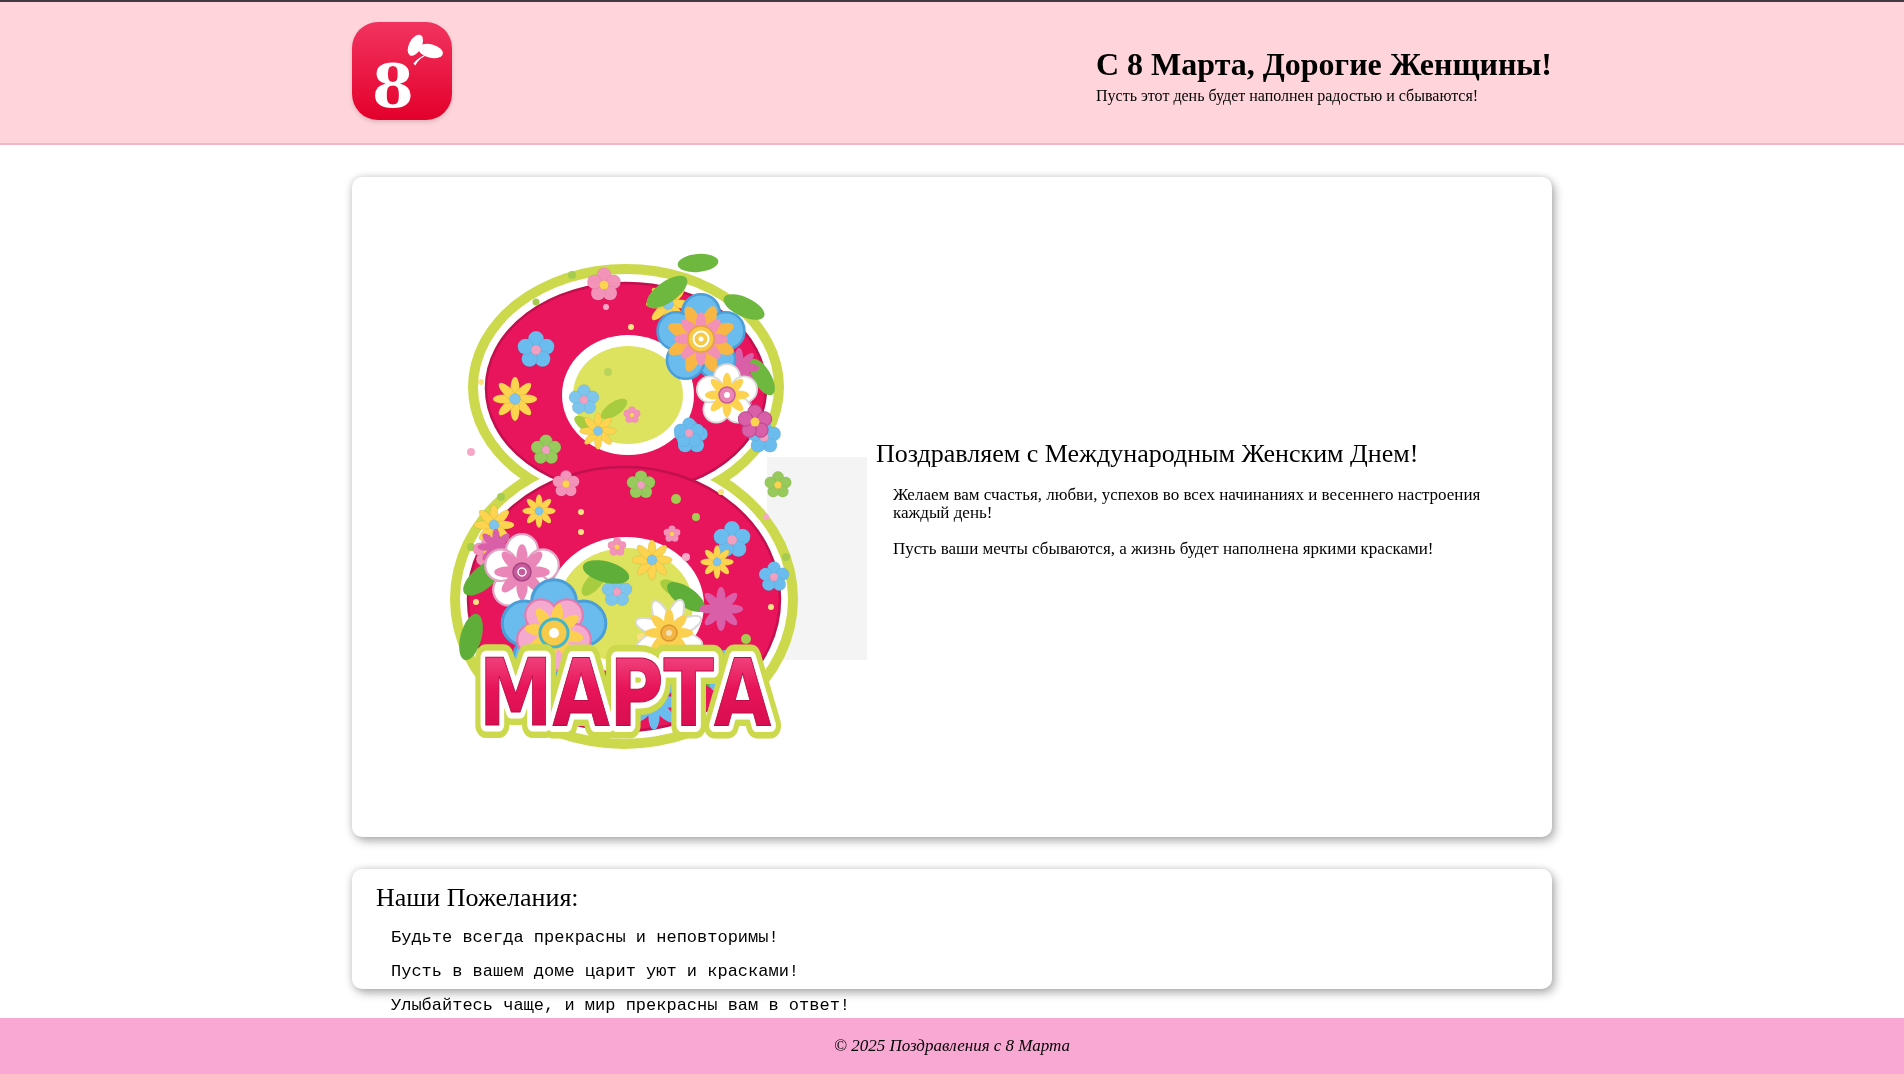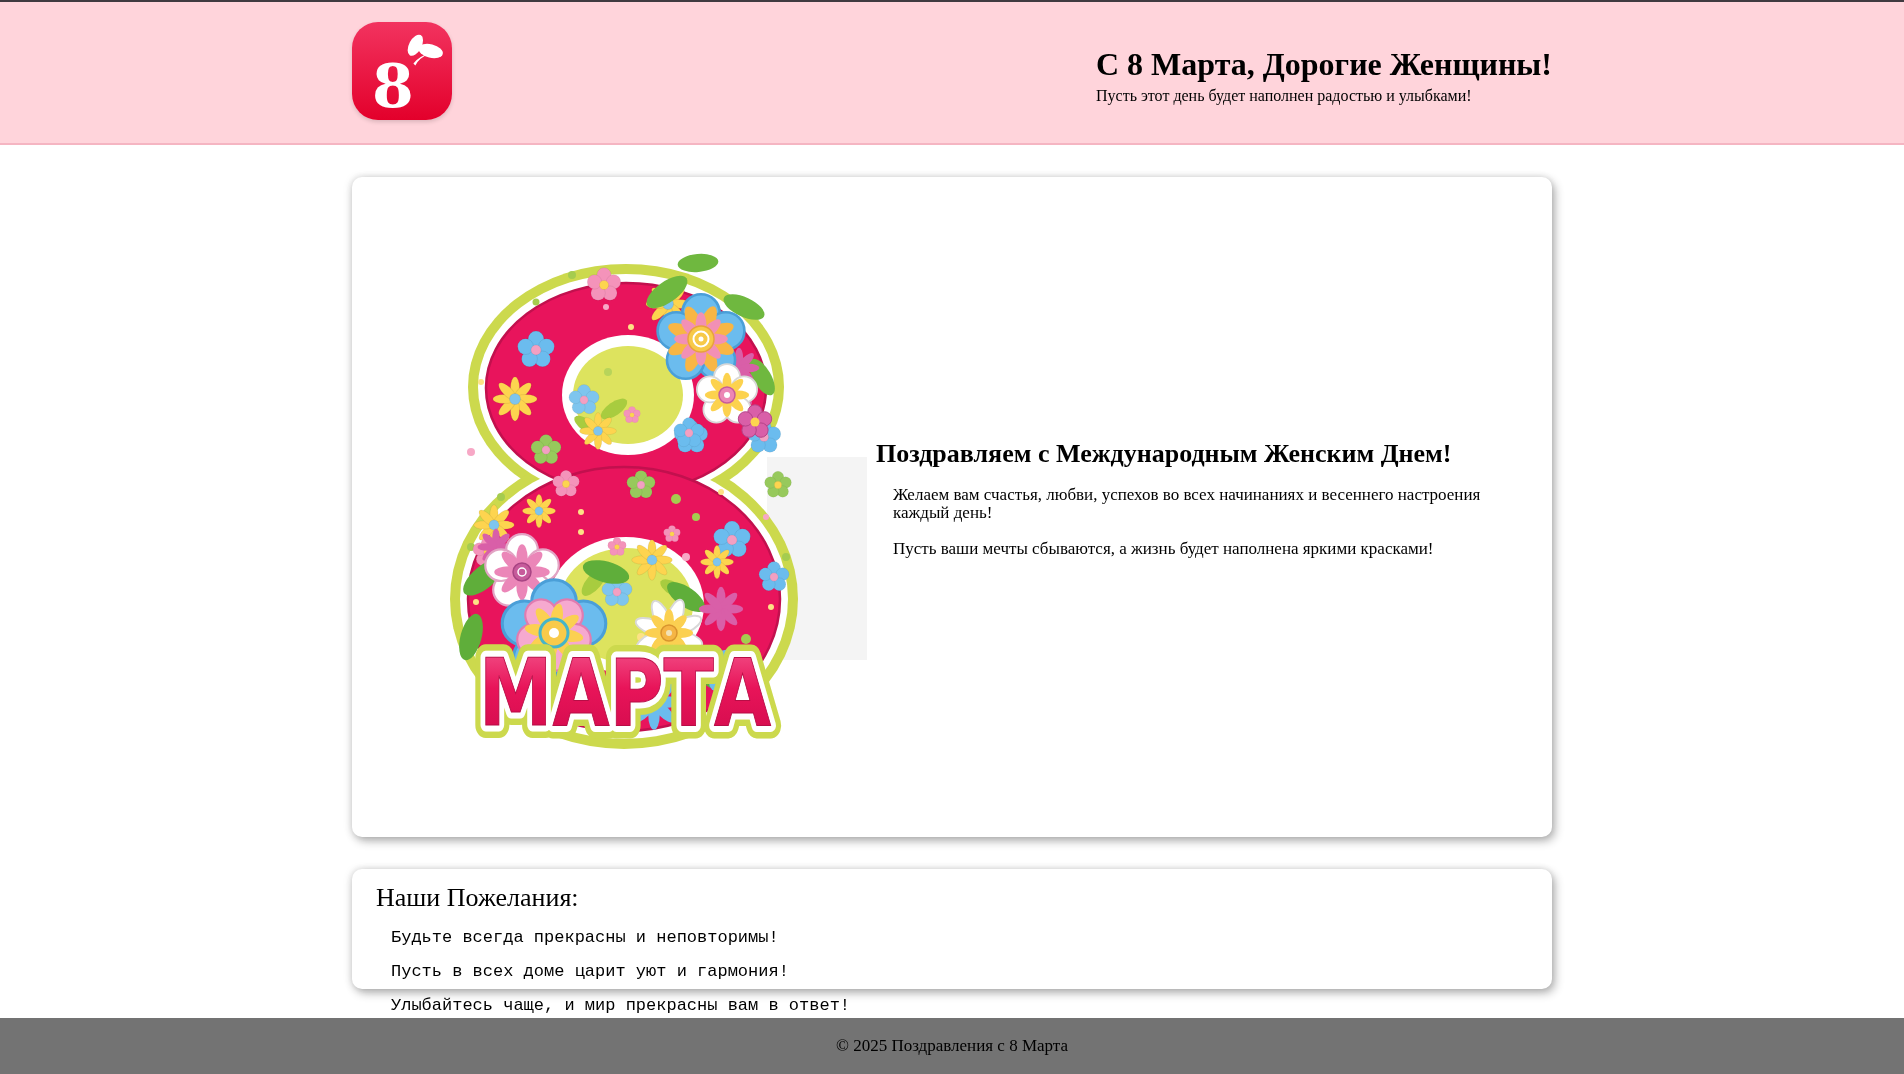--- a/index.html
+++ b/index.html
@@ -31,29 +31,30 @@
   .card{
     width:1200px;margin:0 auto;background:#fff;border-radius:10px;
     box-shadow:3px 4px 10px rgba(0,0,0,0.30), -2px 0 8px rgba(0,0,0,0.08), 0 -1px 6px rgba(0,0,0,0.05);
     box-sizing:border-box;
   }
   .main-card{height:660px;margin-bottom:32px;}
   .main-card-content{display:flex;align-items:center;height:100%;padding:0 24px;box-sizing:border-box;}
   .art-column{width:500px;height:520px;flex:none;}
   .art-column svg{display:block;width:500px;height:520px;}
   .text-column{flex:1;padding-right:24px;}
-  .text-column h2{margin:0 0 5px;font-size:26px;line-height:1.15;font-weight:bold;}
+  .text-column h2{margin:0 0 5px;font-size:26px;line-height:1.15;font-weight:normal;}
   .text-column p{margin:17px;font-size:17px;line-height:1.08;}
   .wishes-card{height:120px;padding:15px 24px;}
   .wishes-card h2{margin:0 0 7px;font-size:26px;line-height:1.1;font-weight:normal;}
   .wishes-card p{margin:15px;font-size:17px;line-height:1.12;font-family:Liberation Mono, monospace;}
   
   .site-footer{
-    height:56px;background:#737373;display:flex;align-items:center;justify-content:center;
+    height:56px;background:#f9a8d4;display:flex;align-items:center;justify-content:center;
     font-size:17px;
+    font-style:italic;
   }
 </style>
 </head>
 <body>
 
 <div class="top-edge"></div>
 
 <header class="site-header">
   <div class="header-inner">
     <div class="logo">
@@ -61,21 +62,21 @@
       <svg class="logo-leaves" width="46" height="42" viewBox="0 0 48 42">
         <g fill="#ffffff">
           <ellipse cx="16" cy="15" rx="12" ry="6.5" transform="rotate(-62 16 15)"></ellipse>
           <ellipse cx="32" cy="21" rx="13" ry="7" transform="rotate(14 32 21)"></ellipse>
           <path d="M14 34 Q20 26 30 24 Q20 28 16 36 Z"></path>
         </g>
       </svg>
     </div>
     <div class="header-text">
       <h1>С 8 Марта, Дорогие Женщины!</h1>
-      <p>Пусть этот день будет наполнен радостью и улыбками!</p>
+      <p>Пусть этот день будет наполнен радостью и сбываются!</p>
     </div>
   </div>
 </header>
 
 <main class="main-area">
 
   <section class="card main-card">
     <div class="main-card-content">
 
       <div class="art-column">
@@ -369,21 +370,21 @@
         <p>Желаем вам счастья, любви, успехов во всех начинаниях и весеннего настроения каждый день!</p>
         <p>Пусть ваши мечты сбываются, а жизнь будет наполнена яркими красками!</p>
       </div>
 
     </div>
   </section>
 
   <section class="card wishes-card">
     <h2>Наши Пожелания:</h2>
     <p>Будьте всегда прекрасны и неповторимы!</p>
-    <p>Пусть в всех доме царит уют и гармония!</p>
+    <p>Пусть в вашем доме царит уют и красками!</p>
     <p>Улыбайтесь чаще, и мир прекрасны вам в ответ!</p>
   </section>
 
 </main>
 
 <footer class="site-footer">
   <span>© 2025 Поздравления с 8 Марта</span>
 </footer>
 
 </body></html>

